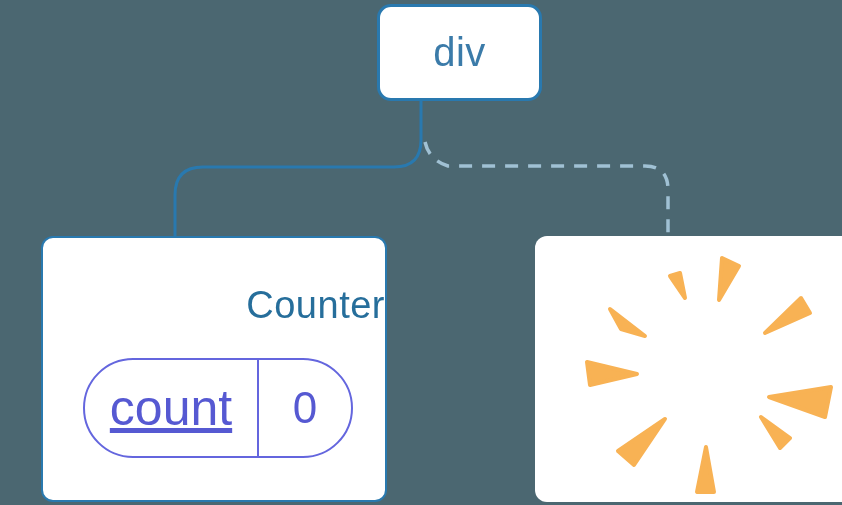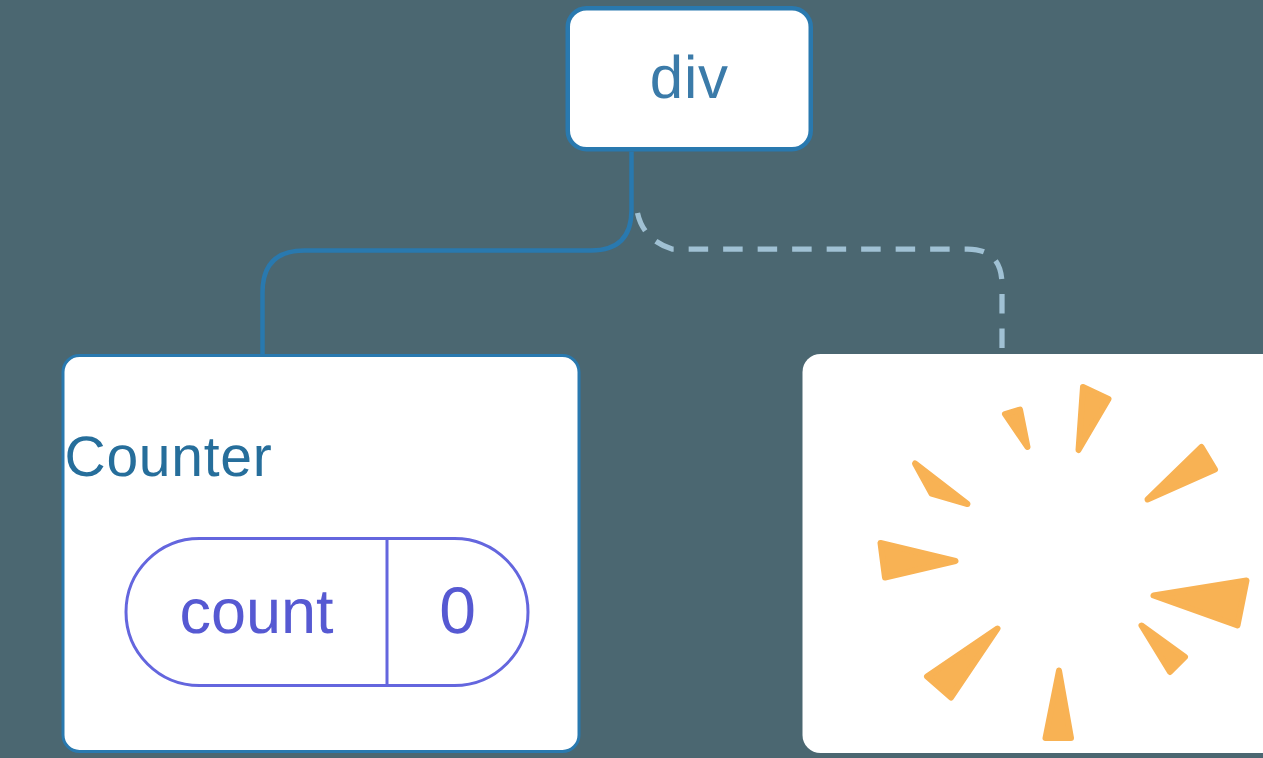--- a/index.html
+++ b/index.html
@@ -63,42 +63,43 @@
   .counter-node{
     left:2px;top:236px;
     width:346px;height:266px;
     border:2px solid var(--stroke_blue);
     border-radius:12px;
   }
   .counter-title{
     position:absolute;
     top:46px;left:0;
     width:100%;
-    text-align:left;
+    text-align:right;
     font-size:38px;
     font-weight:500;
     color:var(--counter_label_color);
     letter-spacing:0.5px;
   }
   .state-pill{
     position:absolute;
     left:40px;top:120px;
     width:270px;height:100px;
     box-sizing:border-box;
     border:2px solid var(--state_border_purple);
     border-radius:52px;
     display:flex;
     overflow:hidden;
   }
   .state-name{
     width:172px;
     border-right:2px solid var(--state_border_purple);
     display:flex;align-items:center;justify-content:center;
-    font-size:42px;
+    font-size:50px;
     color:var(--state_purple);
+    text-decoration:underline;
   }
   .state-value{
     flex:1;
     display:flex;align-items:center;justify-content:center;
     font-size:44px;
     color:var(--state_purple);
   }
   .removed-node{
     left:496px;top:236px;
     width:342px;height:266px;

